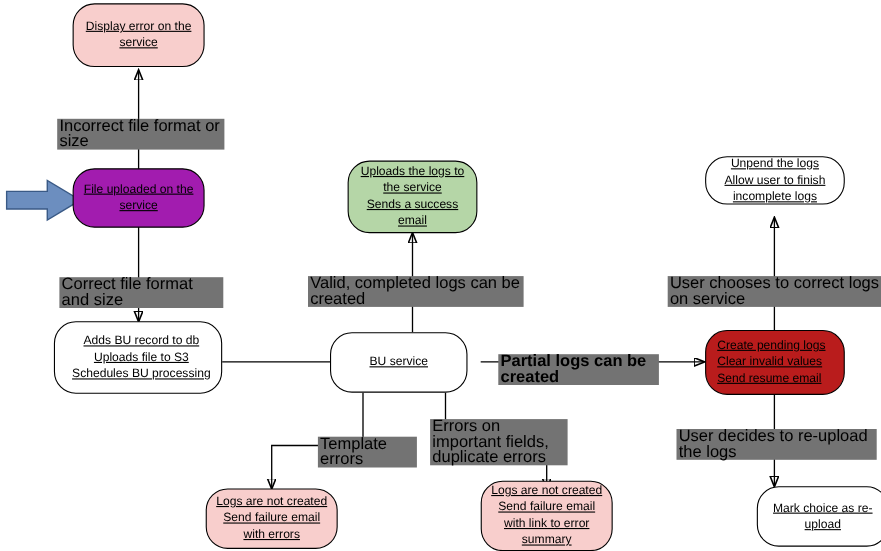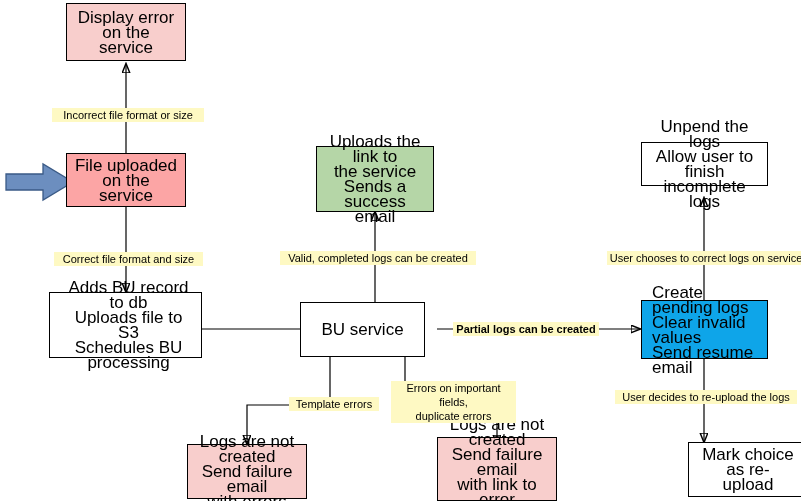--- a/index.html
+++ b/index.html
@@ -17,49 +17,49 @@
   #canvas {
     position: absolute;
     left: 0; top: 0;
     width: 801px;
     height: 501px;
   }
   .node {
     position: absolute;
     box-sizing: border-box;
     border: 1px solid #000000;
-    border-radius: 0;
+    border-radius: 20px;
     background: #ffffff;
     display: flex;
     align-items: center;
     justify-content: center;
     text-align: center;
-    font-size: 17px;
+    font-size: 11px;
     line-height: 15px;
     color: #000000;
     padding: 2px 6px;
     white-space: pre-line;
     z-index: 3;
+    text-decoration: underline;
   }
   .node.pink   { background: #f8cecc; border-color: #000000; }
-  .node.blue   { background: #fca5a5; border-color: #000000; }
+  .node.blue   { background: #a21caf; border-color: #000000; }
   .node.green  { background: #b5d6a7; border-color: #000000; }
-  .node.yellow { background: #0ea5e9; border-color: #000000; }
+  .node.yellow { background: #b91c1c; border-color: #000000; }
   .node.left-align {
     justify-content: flex-start;
     text-align: left;
     padding-left: 10px;
   }
   .edge-label {
     position: absolute;
-    font-size: 11px;
+    font-size: 15px;
     line-height: 14px;
     color: #000000;
-    background: #fef9c3;
-    text-align: center;
+    background: #737373;
     white-space: pre-line;
     padding: 0 2px;
     z-index: 4;
   }
   svg.wires {
     position: absolute;
     left: 0; top: 0;
     width: 801px;
     height: 501px;
     z-index: 1;
@@ -113,21 +113,21 @@
   <div class="node pink" style="left:66px; top:3px; width:120px; height:58px;">Display error on the
 service</div>
 
   <div class="node blue" style="left:66px; top:153px; width:120px; height:54px;">File uploaded on the
 service</div>
 
   <div class="node" style="left:49px; top:292px; width:153px; height:66px;padding-left:12px;">Adds BU record to db
 Uploads file to S3
 Schedules BU processing</div>
 
-  <div class="node green" style="left:316px; top:146px; width:118px; height:66px;">Uploads the link to
+  <div class="node green" style="left:316px; top:146px; width:118px; height:66px;">Uploads the logs to
 the service
 Sends a success
 email</div>
 
   <div class="node" style="left:300px; top:302px; width:125px; height:55px;">BU service</div>
 
   <div class="node" style="left:641px; top:142px; width:127px; height:44px;">Unpend the logs
 Allow user to finish
 incomplete logs</div>
 

